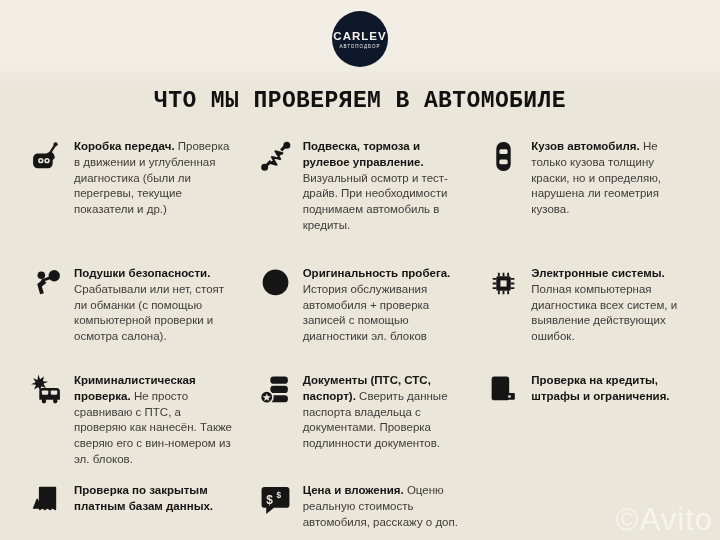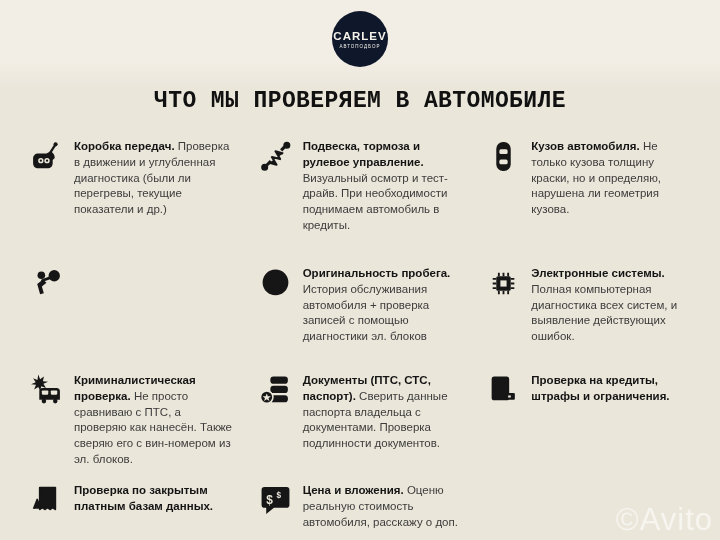--- a/index.html
+++ b/index.html
@@ -125,20 +125,24 @@
 
   <div class="item">
     <span class="ic">
       <svg viewBox="0 0 32 32">
         <circle cx="11" cy="8" r="3.7"></circle>
         <path d="M12.5 12l-5.5 4.5 2.8 10 3.6-1-1.9-6.5 4.5-3.8z"></path>
         <path d="M12 13l6.5-2.2" stroke="#161616" stroke-width="2.6" fill="none" stroke-linecap="round"></path>
         <circle cx="23.5" cy="8.5" r="5.5"></circle>
       </svg>
     </span>
+    <div class="txt">
+      <span class="lead">Подушки безопасности.</span>
+      <span>Срабатывали или нет, стоят ли обманки (с помощью компьютерной проверки и осмотра салона).</span>
+    </div>
   </div>
 
   <div class="item">
     <span class="ic">
       <svg viewBox="0 0 32 32" fill="none" stroke="#161616">
         <circle cx="16" cy="15" r="11.5" stroke-width="2"></circle>
         <path d="M16 15l6.5-4.5" stroke-width="2.2" stroke-linecap="round"></path>
         <circle cx="16" cy="15" r="1.3" fill="#161616" stroke="none"></circle>
         <path d="M7.8 11.2l1.6 1M16 5.8v1.9M24.2 11.2l-1.6 1M10.8 7.6l1 1.5M21.2 7.6l-1 1.5" stroke-width="1.3"></path>
         <rect x="10.5" y="20.5" width="11" height="5" rx="1" stroke-width="1.4"></rect>

